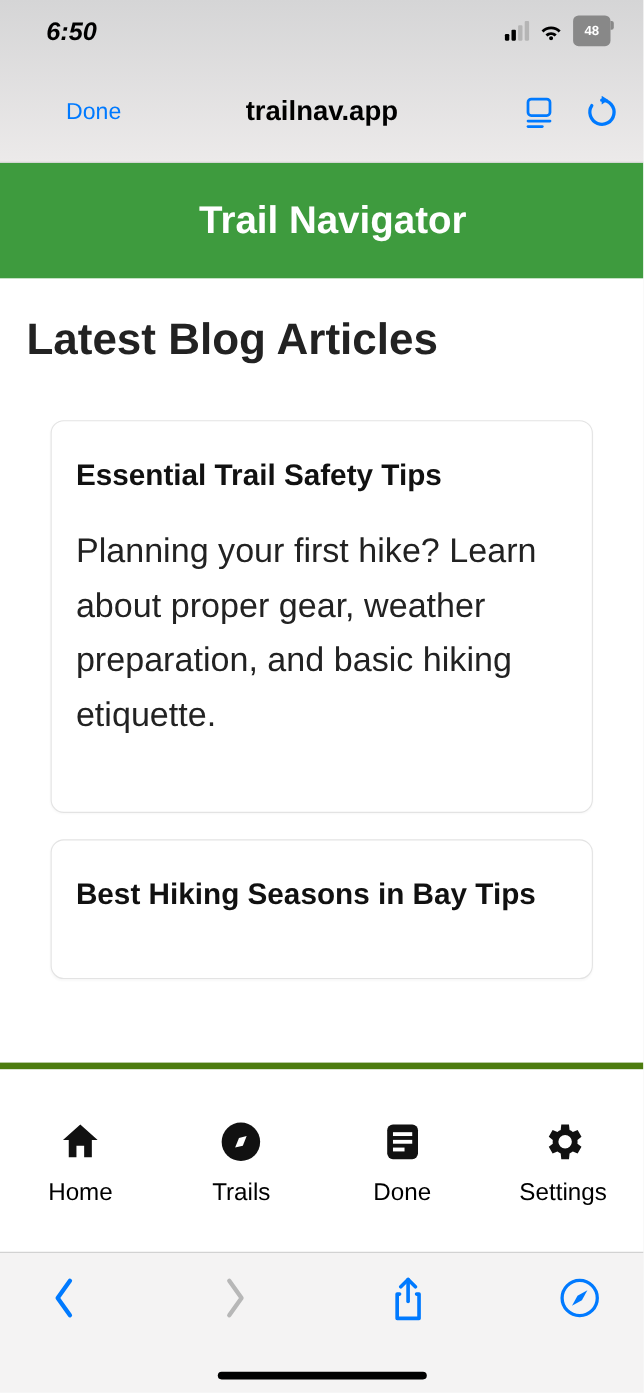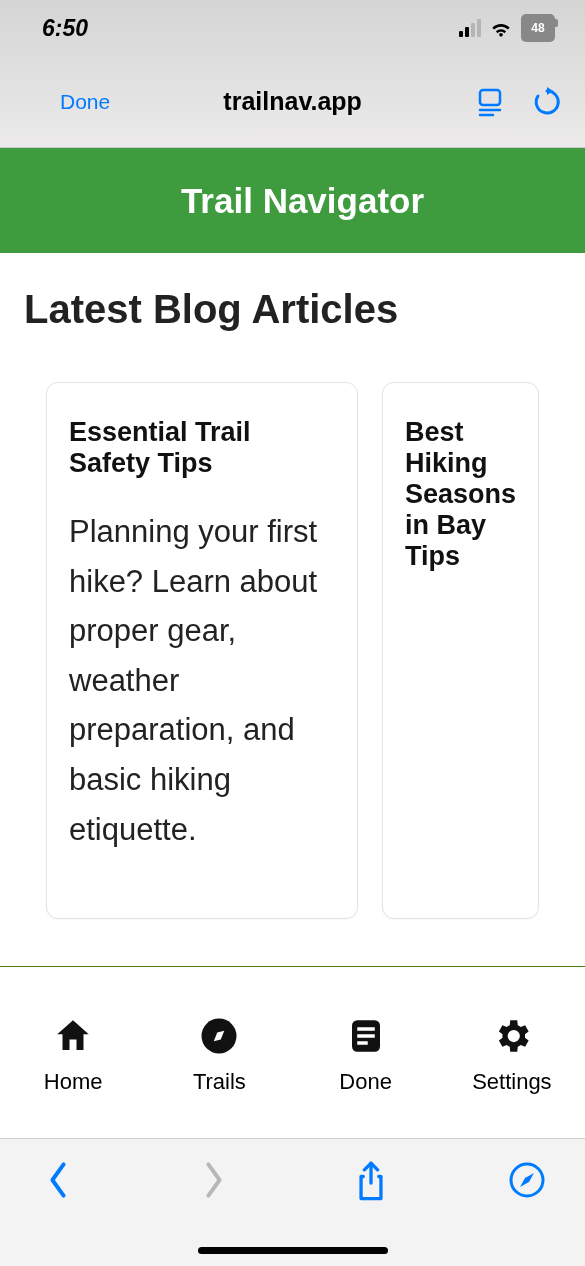--- a/index.html
+++ b/index.html
@@ -23,28 +23,28 @@
   .url-text { font-size:25px; font-weight:700; color:#000; }
   .chrome-actions { display:flex; align-items:center; gap:28px; }
   .chrome-actions svg { display:block; }
 
   
   .page { flex:1; background:#fff; overflow:hidden; display:flex; flex-direction:column; }
   .app-header { background:#3e9b3e; height:105px; display:flex; align-items:center; justify-content:center;padding-left:20px; }
   .app-header-title { color:#fff; font-size:35px; font-weight:700; }
   .content { padding: 34px 24px 0 24px; flex:1; overflow:hidden; }
   .page-title { font-size:40px; font-weight:800; color:#222; margin-bottom: 46px; }
-  .cards { display:flex; flex-direction:row; gap:24px; padding: 4px 22px; }
+  .cards { display:flex; flex-direction:column; gap:24px; padding: 4px 22px; }
   .card { border:1px solid #e3e3e3; border-radius:12px; padding:34px 22px 32px 22px; background:#fff; box-shadow:0 1px 2px rgba(0,0,0,.03); }
   .card-title { font-size:27px; font-weight:700; color:#111; margin-bottom:28px; }
   .card-body { font-size:31px; line-height:1.6; color:#222; margin-bottom:32px; }
   .card-link { font-size:25px; color:#0000ee; text-decoration:underline; }
 
   
-  .tabbar { height:172px; border-top:1px solid #4d7c0f; background:#fff; display:flex; align-items:center; justify-content:space-around; padding-top:4px; }
+  .tabbar { height:172px; border-top:6px solid #4d7c0f; background:#fff; display:flex; align-items:center; justify-content:space-around; padding-top:4px; }
   .tab { display:flex; flex-direction:column; align-items:center; gap:12px; width:25%; }
   .tab-label { font-size:22px; color:#000; }
   .tab svg { display:block; }
 
   
   .chrome-bottom { height:128px; background:#f4f3f3; border-top:1px solid #cfcfcf; display:flex; align-items:flex-start; justify-content:space-between; padding:22px 34px 0 34px; }
   .chrome-bottom .slot { width:48px; display:flex; justify-content:center; }
   .home-indicator { position:absolute; bottom:12px; left:50%; transform:translateX(-50%); width:190px; height:7px; background:#000; border-radius:4px; }
 </style>
 </head>

